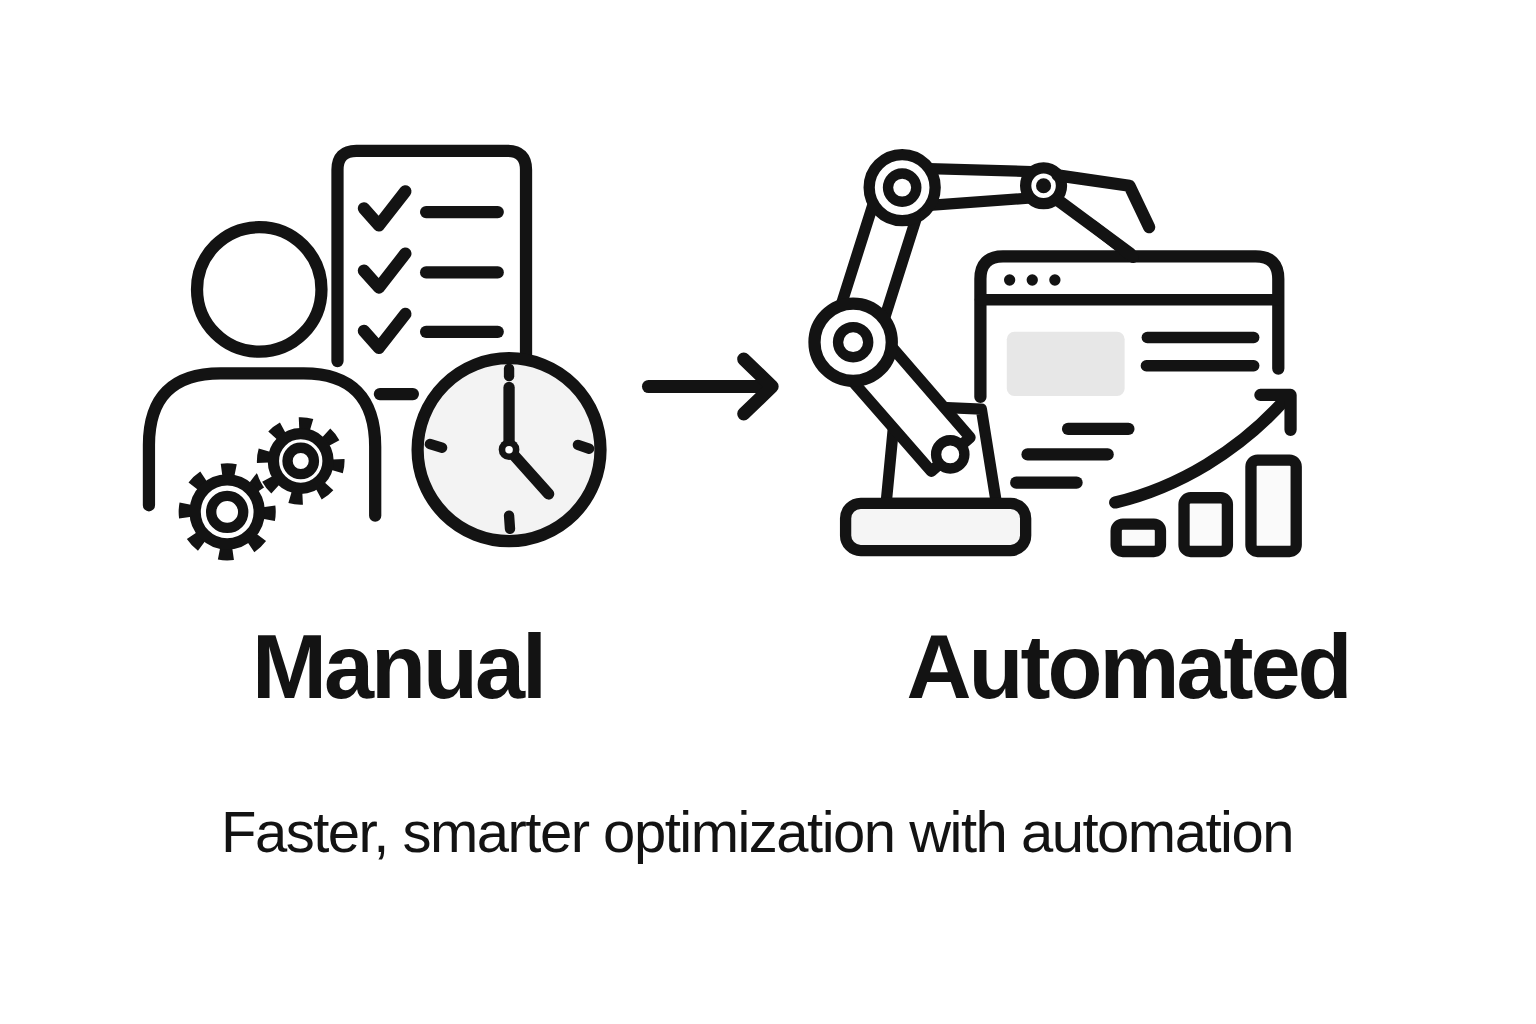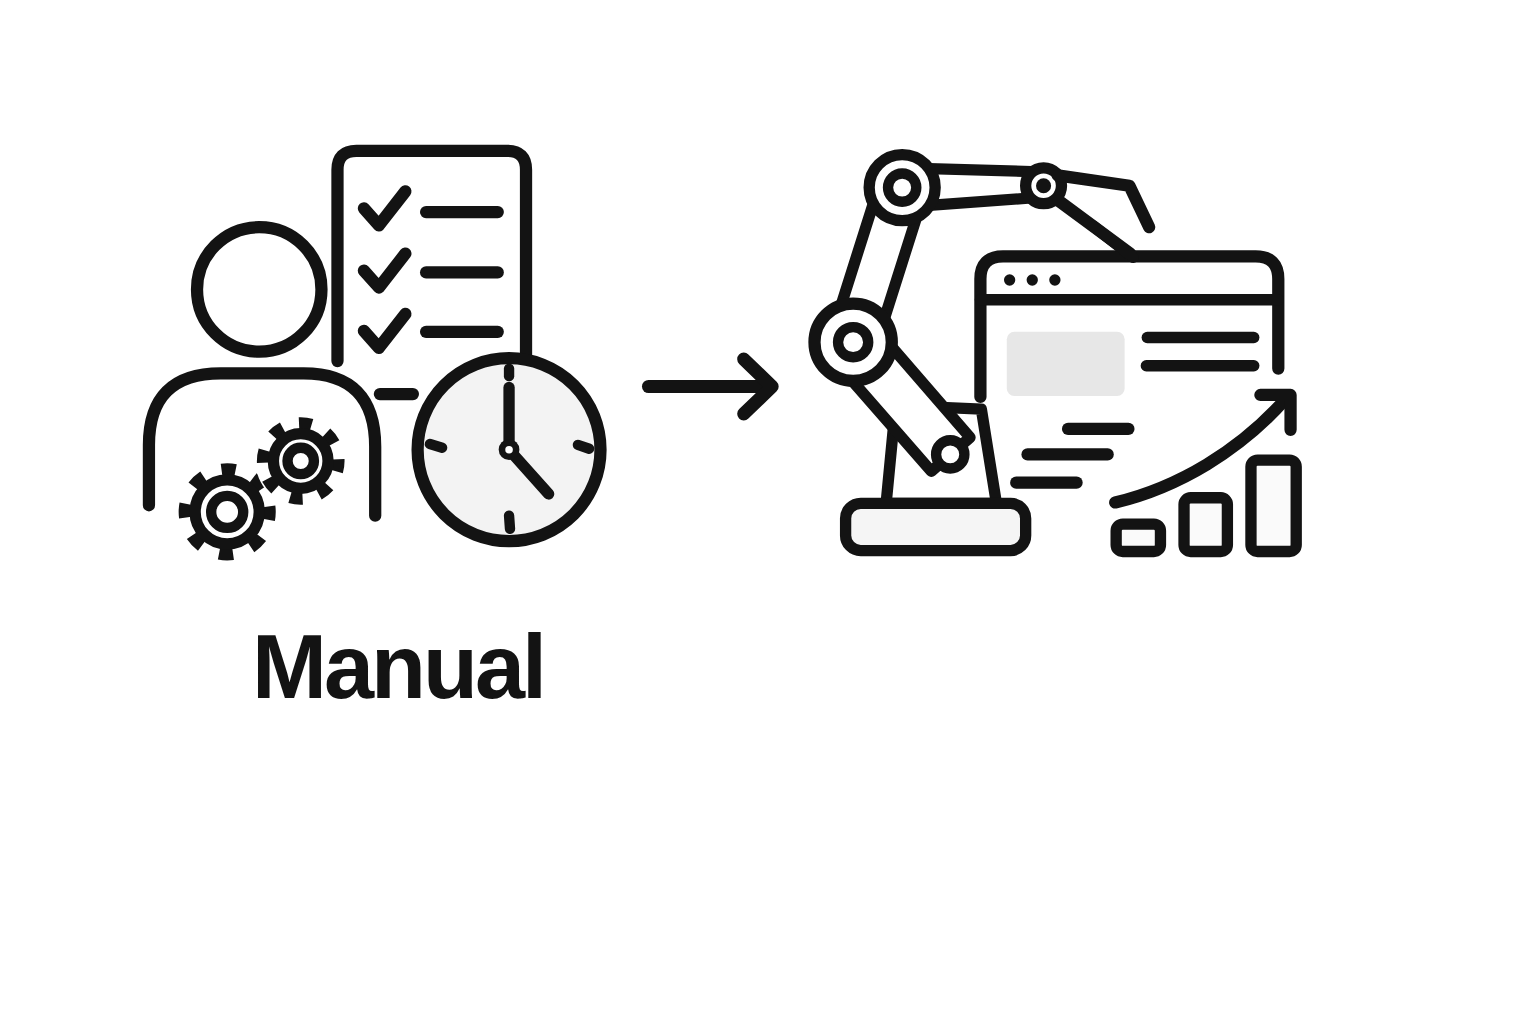--- a/index.html
+++ b/index.html
@@ -123,14 +123,16 @@
     </g>
 
     <g>
       <rect x="1184" y="556" width="47" height="29" rx="7" class="st st12" style="fill:var(--bar-fill)"></rect>
       <rect x="1256" y="528" width="46" height="57" rx="7" class="st st12" style="fill:var(--bar-fill)"></rect>
       <rect x="1327" y="488" width="48" height="97" rx="7" class="st st12" style="fill:var(--bar-fill)"></rect>
     </g>
   </svg>
 
   <div class="label" style="left:398px;top:622px;">Manual</div>
+  <div class="label" style="left:1128px;top:622px;">Automated</div>
+  <div class="caption" style="left:757px;top:803px;">Faster, smarter optimization with automation</div>
 
 </div>
 
 </body></html>

